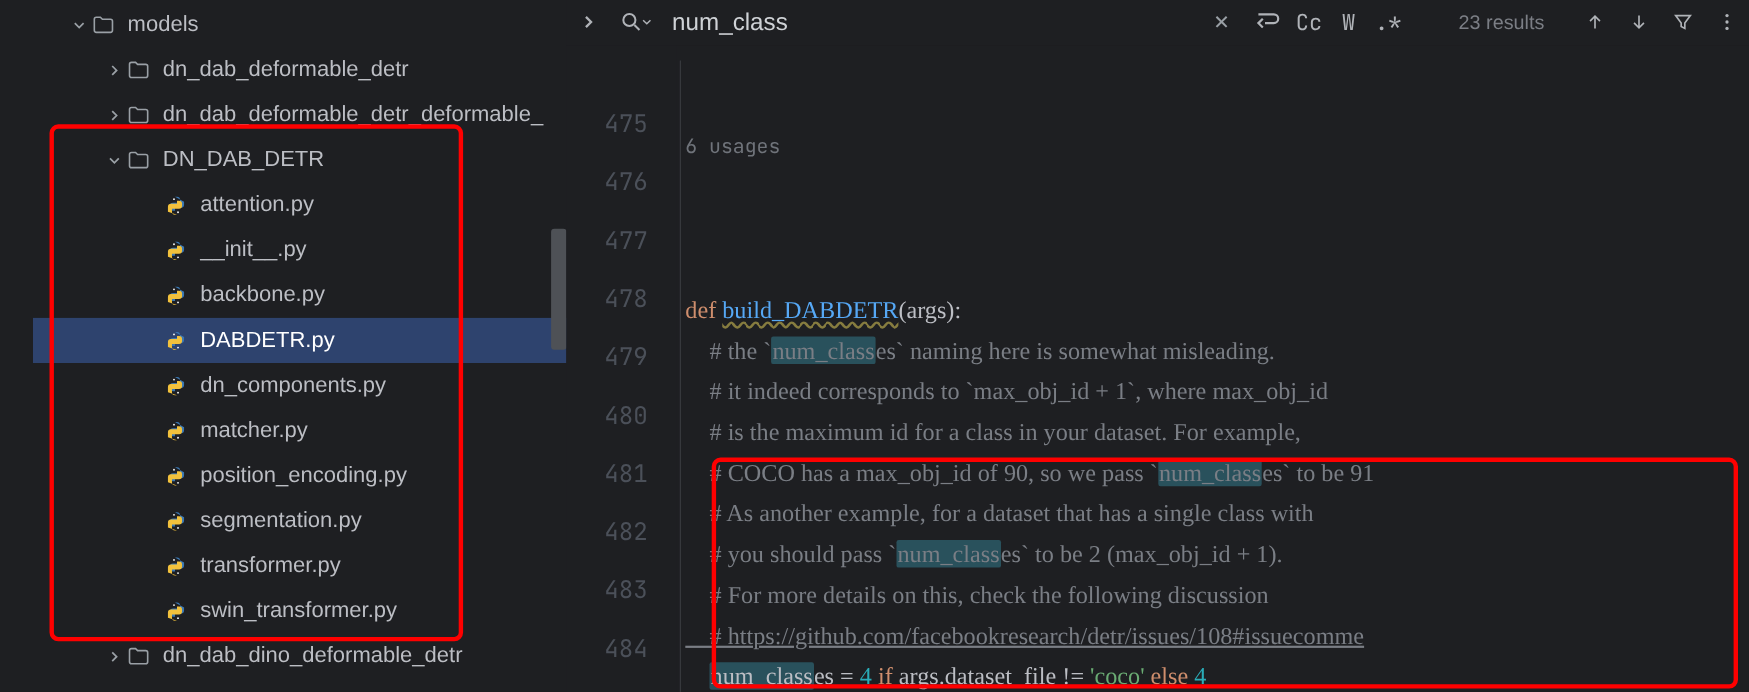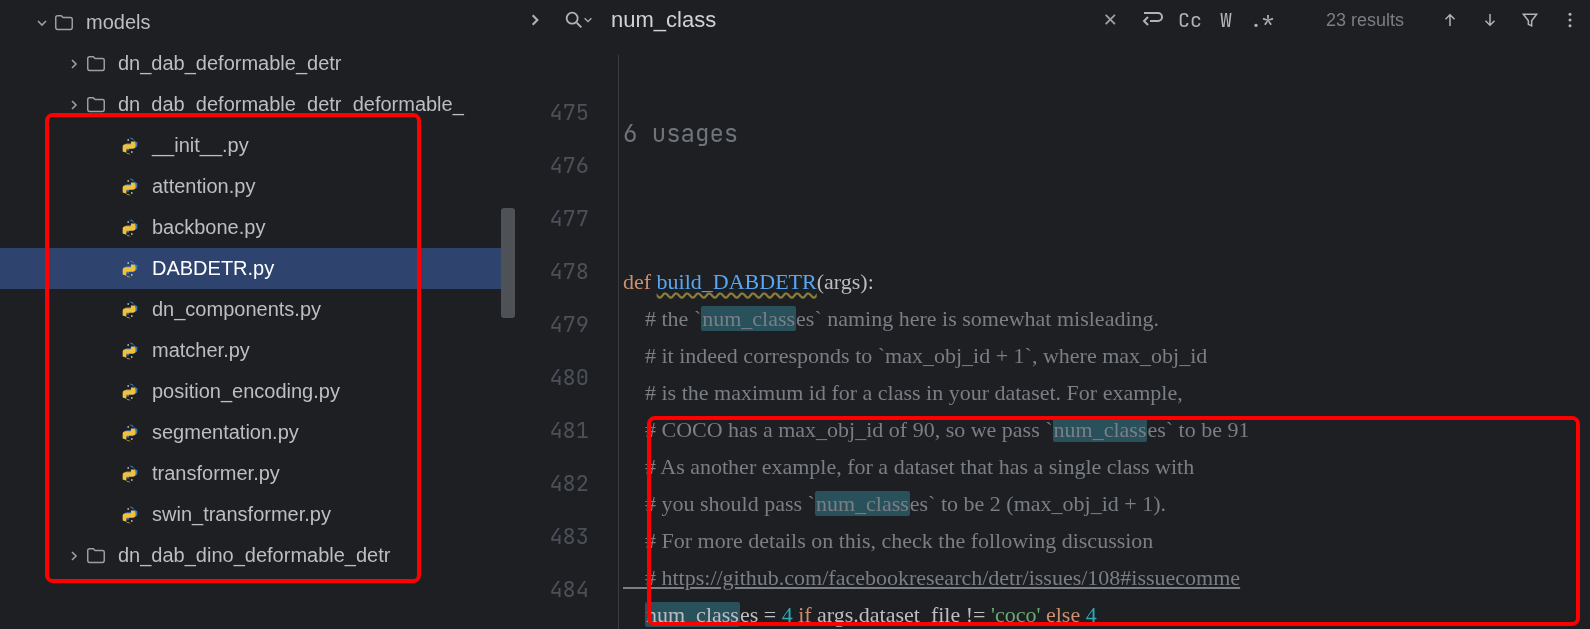--- a/index.html
+++ b/index.html
@@ -14,21 +14,21 @@
     display: flex;
   }
   
   .sidebar {
     width: 515px;
     height: 100%;
     background: #1e1f22;
     position: relative;
     overflow: hidden;
   }
-  .tree { padding-top: 2px; }
+  .tree { padding-top: 2px; padding-left: 30px; }
   .tree-row {
     display: flex;
     align-items: center;
     height: 41px;
     font-size: 20px;
     color: #bcbec4;
     white-space: nowrap;
     cursor: pointer;
   }
   .tree-row.selected { background: #2e436e; color: #ffffff; }
@@ -142,21 +142,21 @@
   .code {
     flex: 1;
     padding-top: 0;
     position: relative;
     white-space: pre;
     overflow: hidden;
   }
   .hint-line {
     height: 37px;
     color: #6f737a;
-    font-size: 24px;
+    font-size: 18px;
     padding-left: 8px;
   }
   .code-line { height: 37px; padding-left: 8px; font-family: Liberation Serif, serif; }
   .kw { color: #cf8e6d; }
   .fn { color: #56a8f5; }
   .fn-squiggle { text-decoration: underline wavy #867c3f; text-underline-offset: 3px;}
   .cm { color: #7a7e85; }
   .str { color: #6aab73; }
   .num { color: #2aacb8; }
   .op { color: #bcbec4; }
@@ -226,44 +226,58 @@
           </svg>
         </span>
         <span class="icon">
           <svg width="22" height="22" viewBox="0 0 24 24">
             <path d="M3 6a2 2 0 012-2h4l2 2h8a2 2 0 012 2v9a2 2 0 01-2 2H5a2 2 0 01-2-2V6z" fill="none" stroke="#9aa0a6" stroke-width="1.6"></path>
           </svg>
         </span>
         <span class="label">dn_dab_deformable_detr_deformable_</span>
       </div>
       <div class="tree-row">
+        <span class="indent" style="width:64px"></span>
+        <span class="chev">
+          <svg width="12" height="12" viewBox="0 0 12 12">
+            <path d="M2 4l4 4 4-4" stroke="#9aa0a6" stroke-width="1.6" fill="none"></path>
+          </svg>
+        </span>
+        <span class="icon">
+          <svg width="22" height="22" viewBox="0 0 24 24">
+            <path d="M3 6a2 2 0 012-2h4l2 2h8a2 2 0 012 2v9a2 2 0 01-2 2H5a2 2 0 01-2-2V6z" fill="none" stroke="#9aa0a6" stroke-width="1.6"></path>
+          </svg>
+        </span>
+        <span class="label">DN_DAB_DETR</span>
+      </div>
+      <div class="tree-row">
+        <span class="indent" style="width:98px"></span>
+        <span class="chev"></span>
+        <span class="icon">
+          <svg width="22" height="22" viewBox="0 0 24 24">
+            <path d="M11 3h2c2 0 3 1 3 3v3H9c-2 0-3 1-3 3v2c0 2 1 3 3 3h2v-3h6c2 0 3-1 3-3V8" fill="#3b78b4"></path>
+            <path d="M13 21h-2c-2 0-3-1-3-3v-3h7c2 0 3-1 3-3v-2c0-2-1-3-3-3h-2v3H7c-2 0-3 1-3 3v5" fill="#f2c13c"></path>
+            <circle cx="10" cy="5.5" r="0.9" fill="#fff"></circle>
+            <circle cx="14" cy="18.5" r="0.9" fill="#fff"></circle>
+          </svg>
+        </span>
+        <span class="label">attention.py</span>
+      </div>
+      <div class="tree-row">
         <span class="indent" style="width:98px"></span>
         <span class="chev"></span>
         <span class="icon">
           <svg width="22" height="22" viewBox="0 0 24 24">
             <path d="M11 3h2c2 0 3 1 3 3v3H9c-2 0-3 1-3 3v2c0 2 1 3 3 3h2v-3h6c2 0 3-1 3-3V8" fill="#3b78b4"></path>
             <path d="M13 21h-2c-2 0-3-1-3-3v-3h7c2 0 3-1 3-3v-2c0-2-1-3-3-3h-2v3H7c-2 0-3 1-3 3v5" fill="#f2c13c"></path>
             <circle cx="10" cy="5.5" r="0.9" fill="#fff"></circle>
             <circle cx="14" cy="18.5" r="0.9" fill="#fff"></circle>
           </svg>
         </span>
         <span class="label">__init__.py</span>
-      </div>
-      <div class="tree-row">
-        <span class="indent" style="width:98px"></span>
-        <span class="chev"></span>
-        <span class="icon">
-          <svg width="22" height="22" viewBox="0 0 24 24">
-            <path d="M11 3h2c2 0 3 1 3 3v3H9c-2 0-3 1-3 3v2c0 2 1 3 3 3h2v-3h6c2 0 3-1 3-3V8" fill="#3b78b4"></path>
-            <path d="M13 21h-2c-2 0-3-1-3-3v-3h7c2 0 3-1 3-3v-2c0-2-1-3-3-3h-2v3H7c-2 0-3 1-3 3v5" fill="#f2c13c"></path>
-            <circle cx="10" cy="5.5" r="0.9" fill="#fff"></circle>
-            <circle cx="14" cy="18.5" r="0.9" fill="#fff"></circle>
-          </svg>
-        </span>
-        <span class="label">attention.py</span>
       </div>
       <div class="tree-row">
         <span class="indent" style="width:98px"></span>
         <span class="chev"></span>
         <span class="icon">
           <svg width="22" height="22" viewBox="0 0 24 24">
             <path d="M11 3h2c2 0 3 1 3 3v3H9c-2 0-3 1-3 3v2c0 2 1 3 3 3h2v-3h6c2 0 3-1 3-3V8" fill="#3b78b4"></path>
             <path d="M13 21h-2c-2 0-3-1-3-3v-3h7c2 0 3-1 3-3v-2c0-2-1-3-3-3h-2v3H7c-2 0-3 1-3 3v5" fill="#f2c13c"></path>
             <circle cx="10" cy="5.5" r="0.9" fill="#fff"></circle>
             <circle cx="14" cy="18.5" r="0.9" fill="#fff"></circle>

